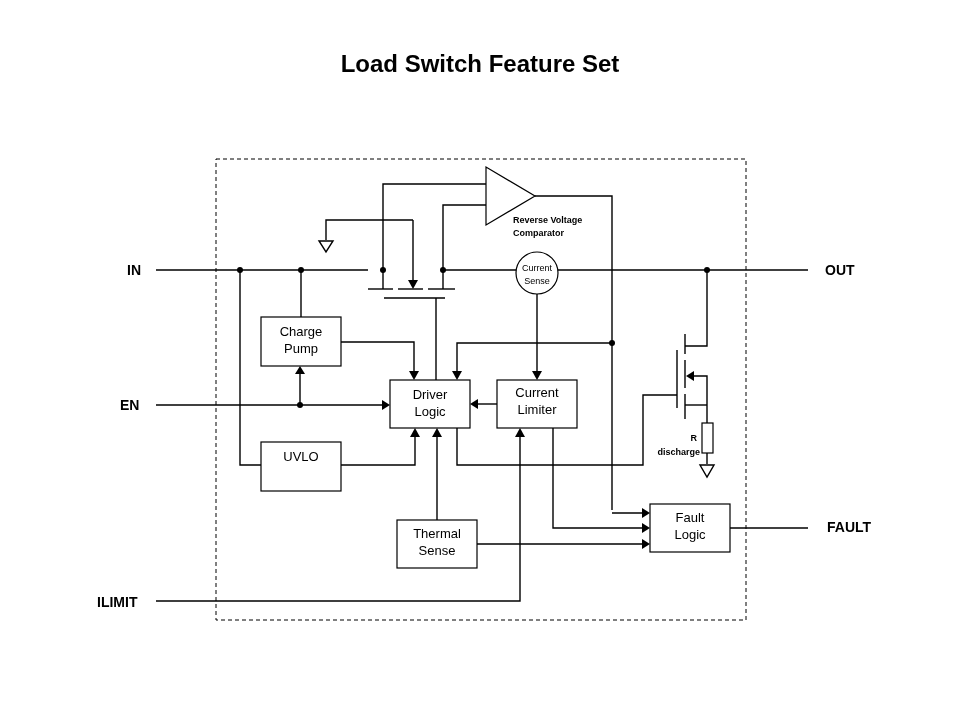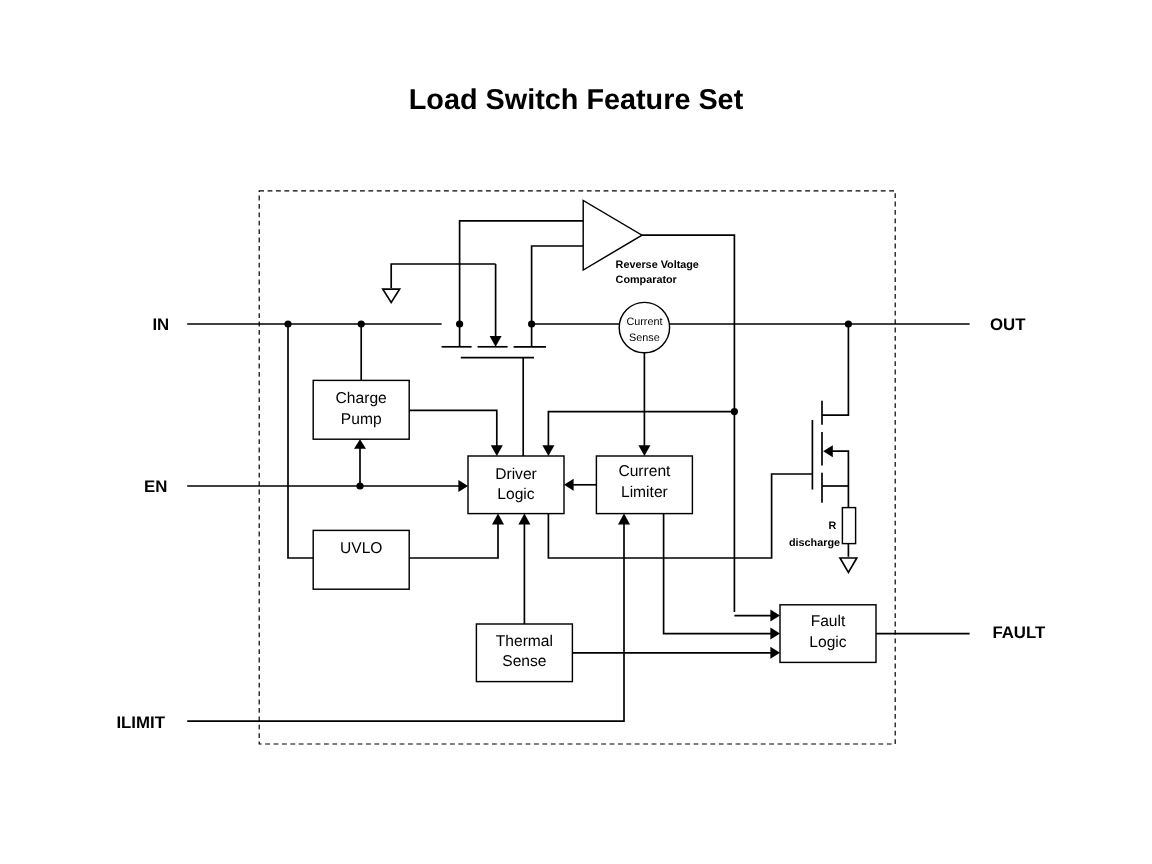--- a/index.html
+++ b/index.html
@@ -1,17 +1,17 @@
 <!DOCTYPE html>
 <html><head>
 <meta charset="utf-8">
 <style>
   html, body { margin: 0; padding: 0; background: #ffffff; }
   body { width: 960px; height: 720px; position: relative; overflow: hidden; font-family: "Liberation Sans", sans-serif; }
-  #title { position: absolute; left: 0; top: 70px; width: 960px; text-align: center; font-size: 24px; font-weight: bold; color: #000; }
+  #title { position: absolute; left: 0; top: 50px; width: 960px; text-align: center; font-size: 24px; font-weight: bold; color: #000; }
   svg { position: absolute; left: 0; top: 0; }
   .w { stroke: #000; stroke-width: 1.4; fill: none; }
   .box { stroke: #000; stroke-width: 1.2; fill: #fff; }
   .dash { stroke: #000; stroke-width: 1; fill: none; stroke-dasharray: 4 3; }
   .dot { fill: #000; }
   .arr { fill: #000; }
   .blk { font-family: "Liberation Sans", sans-serif; font-size: 13px; fill: #000; text-anchor: middle; }
   .pin { font-family: "Liberation Sans", sans-serif; font-size: 14px; font-weight: bold; fill: #000; }
   .small { font-family: "Liberation Sans", sans-serif; font-size: 9px; fill: #000; text-anchor: middle; }
   .smallb { font-family: "Liberation Sans", sans-serif; font-size: 9px; font-weight: bold; fill: #000; }

